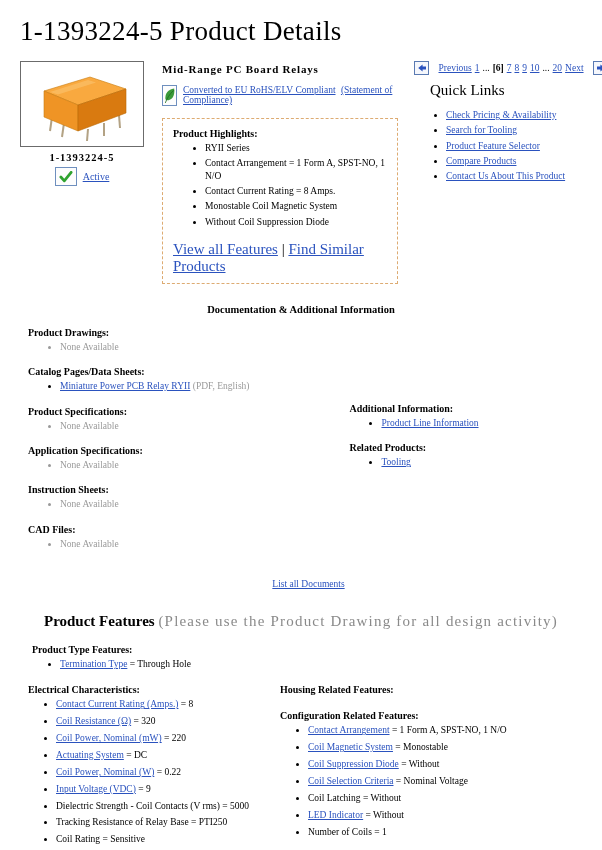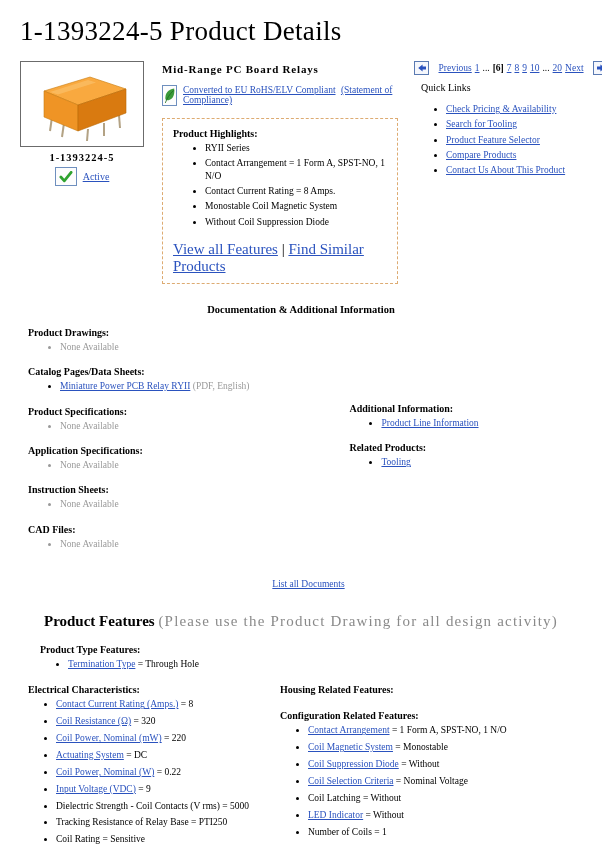--- a/index.html
+++ b/index.html
@@ -32,41 +32,41 @@
   .highlights-box ul { margin:5px 0 0; padding-left:16px; }
   .highlights-box li { margin-bottom:3px; line-height:1.35; }
   .hl-links { margin-top:8px; font-size:15px; }
 
   .right-col { flex:1; padding-left:10px; font-size:9.5px; }
   .pagination { display:flex; align-items:center; gap:8px; flex-wrap:nowrap; }
   .pg-btn { width:15px; height:14px; flex:none; border:1px solid #5a7ab2; background:#f5f7fc; display:inline-flex; align-items:center; justify-content:center; cursor:pointer; }
   .pg-items { white-space:nowrap; }
   .pg-items a, .pg-items span { margin:0 1.5px; font-size:9.5px; }
   .pg-current { font-weight:bold; }
-  .ql-title { margin:7px 7px 10px; font-size:10px; }
+  .ql-title { margin:7px 16px 10px; font-size:15px; }
   .right-col ul { margin:0; padding-left:30px; }
   .right-col li { margin-bottom:3.5px; }
 
   
   .docs-heading { text-align:center; font-weight:bold; font-size:10.5px; margin:20px 0 12px; }
   .docs-row { display:flex; padding-left:28px; }
   .docs-left { width:56%; flex:none; }
   .docs-right { flex:1; margin-top:76px; }
   .sec { margin-bottom:13px; }
   .sec-title { font-weight:bold; font-size:10px; margin-bottom:1px; }
   .sec ul { margin:3px 0 0; padding-left:32px; font-size:9.5px; }
   .sec li { margin-bottom:3px; line-height:1.3; }
 
   .center-link { text-align:center; margin:16px 0 4px; font-size:9.5px;padding-left:15px; }
 
   .features-heading { text-align:center; font-size:15px; margin:24px 0 14px; }
   .features-heading .main { font-weight:bold; }
   .features-heading .note { color:#8a8a8a; letter-spacing:1.2px; }
 
-  .pt-wrap { padding-left:40px; margin-bottom:14px; }
+  .pt-wrap { padding-left:32px; margin-bottom:14px; }
   .features-row { display:flex; padding-left:28px; padding-right:8px; }
   .feat-left { width:252px; flex:none; padding-right:8px; }
   .feat-right { flex:1; }
   .features-row .sec { margin-bottom:15px; }
   .features-row .sec ul, .pt-wrap .sec ul { padding-left:28px; }
   .features-row .sec li, .pt-wrap .sec li { margin-bottom:4.5px; }
 </style>
 </head>
 <body>
 

